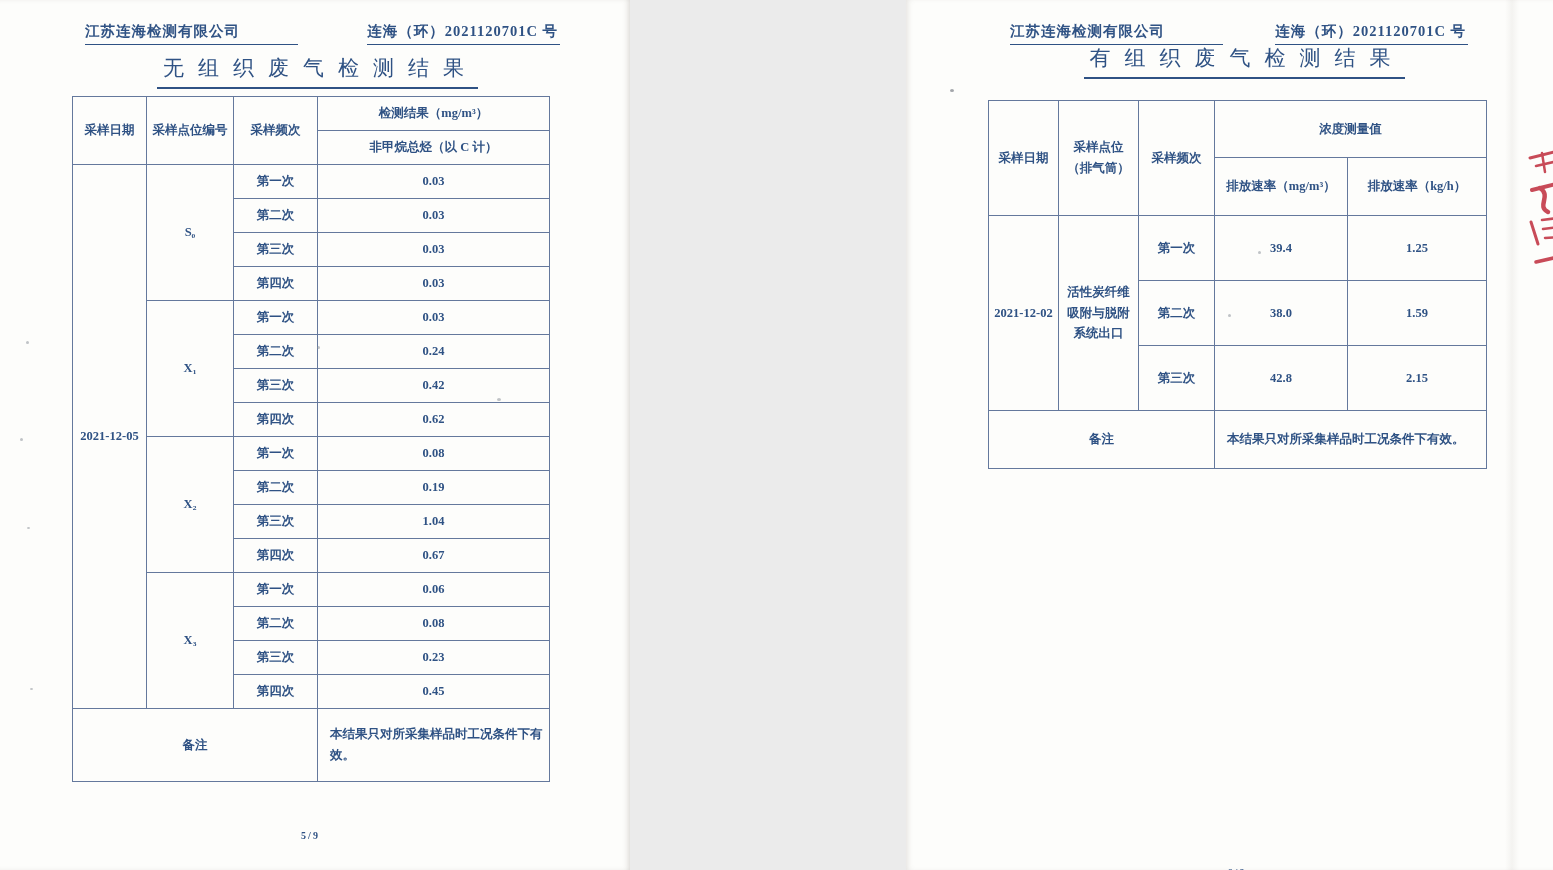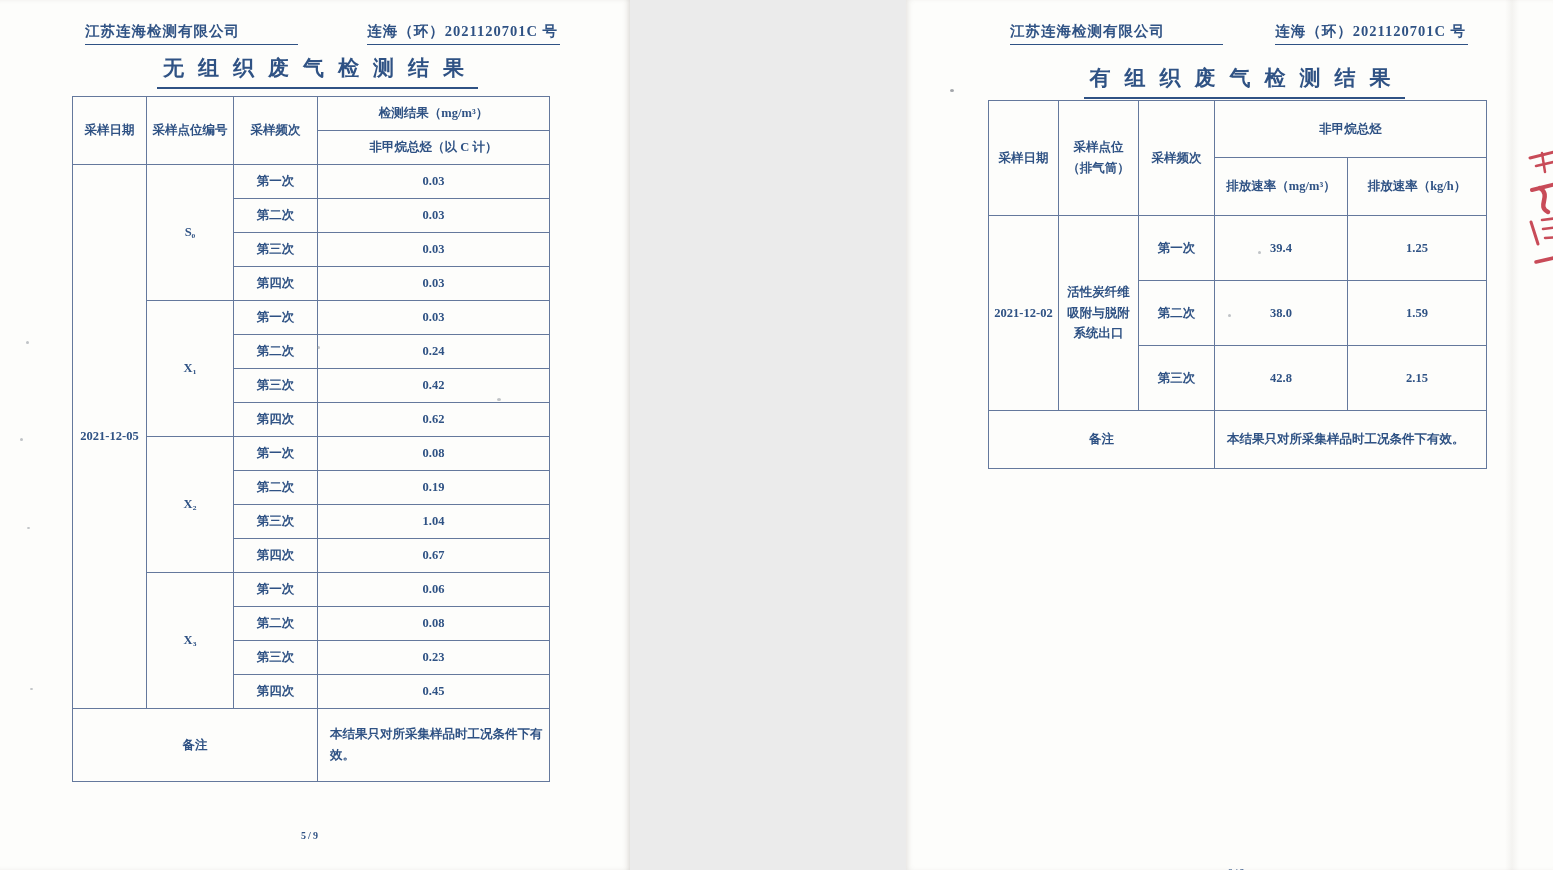--- a/index.html
+++ b/index.html
@@ -23,23 +23,23 @@
   #page-left{left:0;width:630px;box-shadow:inset -4px 0 6px -3px rgba(90,80,70,.25);}
   #page-right{left:906px;width:647px;overflow:hidden;box-shadow:inset 4px 0 6px -3px rgba(90,80,70,.18);}
   .doc-header{
     position:absolute;top:22px;display:flex;justify-content:space-between;
     font-size:14.5px;font-weight:bold;letter-spacing:1px;
   }
   #page-left .doc-header{left:85px;width:475px;}
   #page-right .doc-header{left:104px;width:458px;}
   .company{border-bottom:1.5px solid var(--ink);padding:0 58px 3px 0;}
   .report-no{border-bottom:1.5px solid var(--ink);padding:0 2px 3px 0;}
-  .doc-title{position:absolute;text-align:center;font-size:21px;font-weight:bold;}
+  .doc-title{position:absolute;text-align:center;font-size:21px;font-weight:normal;}
   #page-left .doc-title{left:72px;top:54px;width:477px;}
-  #page-right .doc-title{left:82px;top:64px;width:498px;}
+  #page-right .doc-title{left:82px;top:44px;width:498px;}
   .doc-title span{
     display:inline-block;letter-spacing:14px;margin-right:-14px;
     border-bottom:2px solid var(--ink);padding:0 0 5px 6px;
   }
   table{border-collapse:collapse;table-layout:fixed;position:absolute;}
   td{
     border:1px solid var(--border);text-align:center;vertical-align:middle;
     padding:0;font-weight:bold;font-size:12.5px;line-height:1.65;
     overflow:hidden;
   }
@@ -199,21 +199,21 @@
         <col style="width:76px">
         <col style="width:133px">
         <col style="width:139px">
       </colgroup>
     <tbody>
         <tr class="hr1">
       <td rowspan="2">采样日期</td>
       <td rowspan="2" class="preline">采样点位
 （排气筒）</td>
       <td rowspan="2">采样频次</td>
-      <td colspan="2">非甲烷总烃</td>
+      <td colspan="2">浓度测量值</td>
     </tr>
     <tr class="hr2">
       <td>排放速率（mg/m³）</td>
       <td>排放速率（kg/h）</td>
     </tr>
 
     <tr class="dr">
       <td rowspan="3">2021-12-02</td>
       <td rowspan="3" class="preline">活性炭纤维
 吸附与脱附

